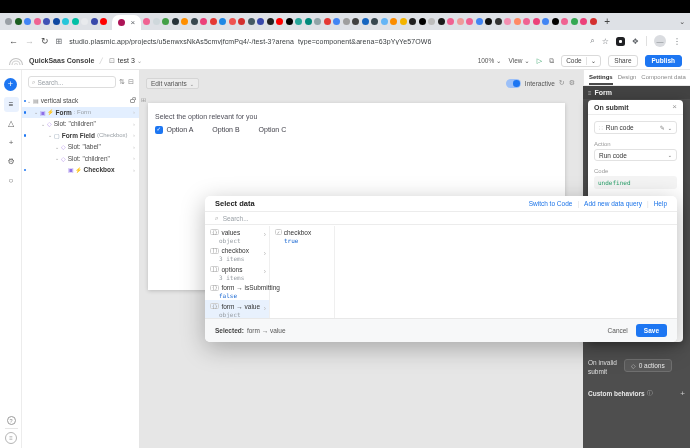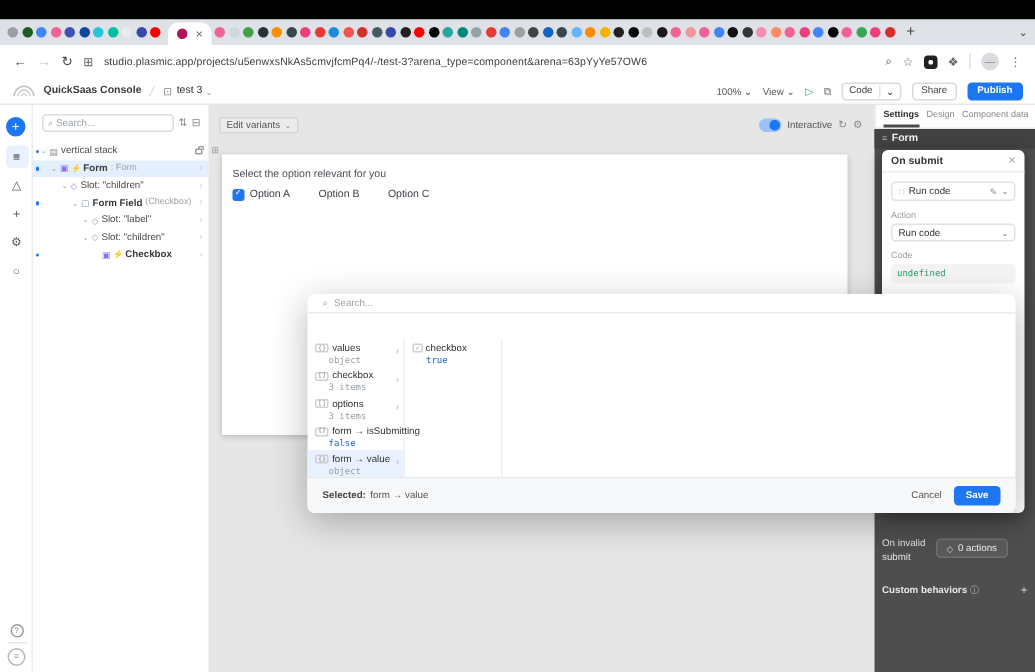--- a/index.html
+++ b/index.html
@@ -441,20 +441,30 @@
         <div class="pop-divider">
           <span class="ln"></span>
             <span class="tx">Action</span>
             <span class="ln"></span>
         </div>
       </div>
     </div>
   </div>
 
   <div class="modal">
+    <div class="modal-hdr">
+      <span class="modal-title">Select data</span>
+      <div class="modal-links" id="modal-links">
+          <span class="mlink">Switch to Code</span>
+          <span class="lsep">|</span>
+          <span class="mlink">Add new data query</span>
+          <span class="lsep">|</span>
+          <span class="mlink">Help</span>
+        </div>
+    </div>
     <div class="modal-search">
       <span class="si">⌕</span>
       <input placeholder="Search..." style="">
     </div>
     <div class="modal-body">
       <div class="mcol" id="modal-col1">
           <div class="mitem">
             <div class="mi-top">
               <span class="ticon">{}</span>
               <span class="mi-name">values</span>

